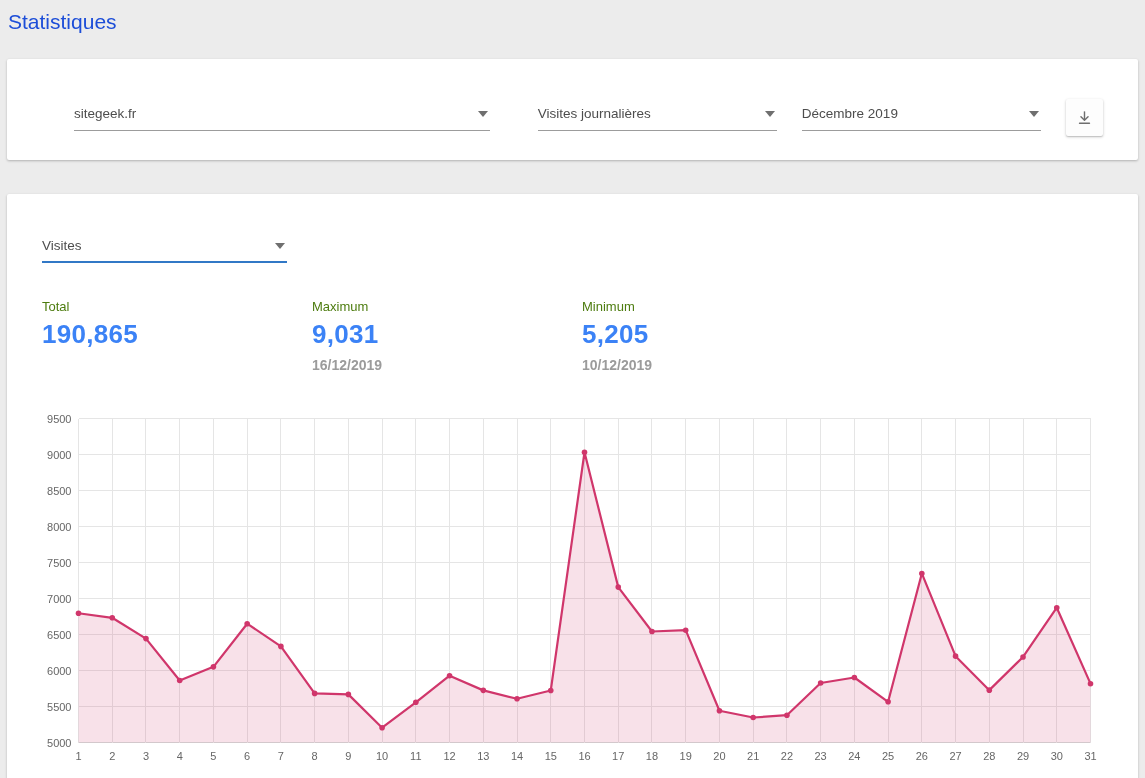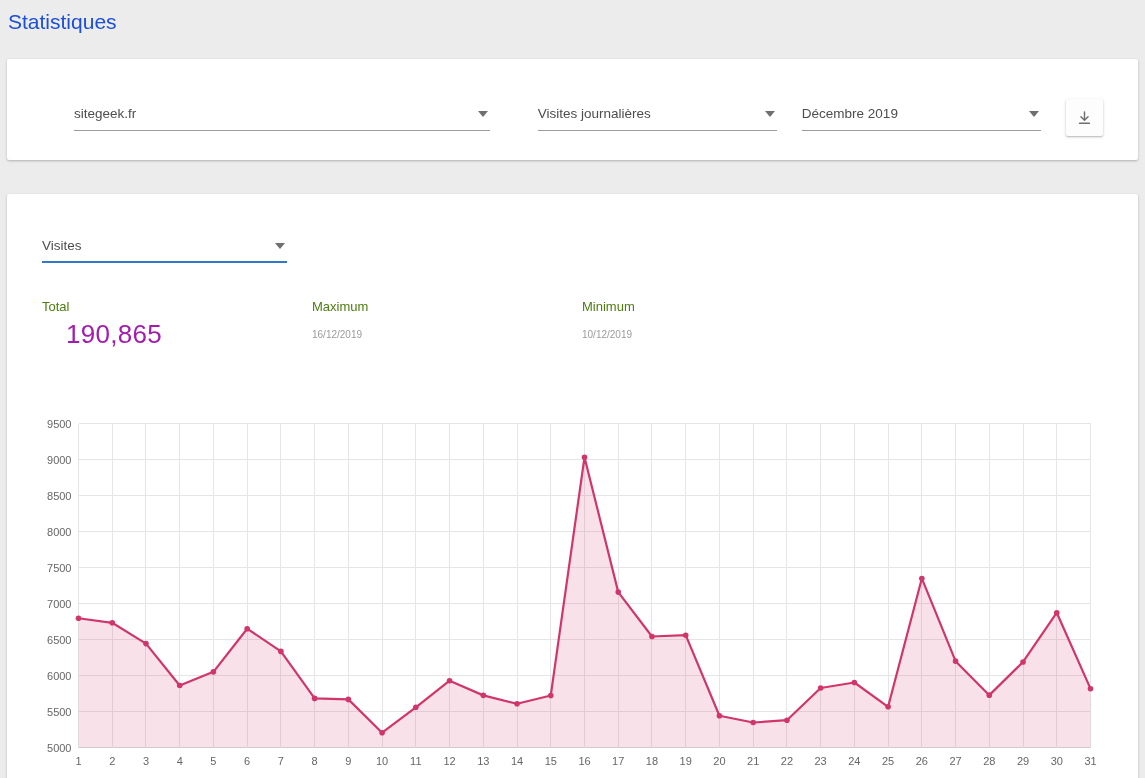--- a/index.html
+++ b/index.html
@@ -75,26 +75,25 @@
   }
   .stats-row {
     margin-top:36px;
     display:grid;
     grid-template-columns:repeat(4, 270px);
   }
   .stat-label { font-size:13px; color:#4d7c0f; }
   .stat-value {
     margin-top:5px;
     font-size:26px;
-    font-weight:400;
-    color:#a21caf;
+    font-weight:700;
+    color:#3b82f6;
     letter-spacing:0.3px;
-    margin-left:24px;
-  }
-  .stat-date { margin-top:15px; font-size:10px; color:#9b9b9b; min-height:13px; }
+  }
+  .stat-date { margin-top:7px; font-size:14px; color:#9b9b9b; min-height:13px;font-weight:bold; }
 
   .chart-wrap { margin-top:37px; }
   .visits-chart { display:block; }
   .visits-chart line.grid { stroke:#e5e5e5; stroke-width:1; }
   .visits-chart line.axis { stroke:#d4d4d4; stroke-width:1; }
   .visits-chart text { font-family:"Liberation Sans", sans-serif; font-size:11px; fill:#666666; }
 </style>
 </head>
 <body>
 
@@ -131,24 +130,26 @@
   </div>
 
   <div class="stats-row">
     <div class="stat">
       <div class="stat-label">Total</div>
       <div class="stat-value">190,865</div>
       <div class="stat-date"></div>
     </div>
     <div class="stat">
       <div class="stat-label">Maximum</div>
+      <div class="stat-value">9,031</div>
       <div class="stat-date">16/12/2019</div>
     </div>
     <div class="stat">
       <div class="stat-label">Minimum</div>
+      <div class="stat-value">5,205</div>
       <div class="stat-date">10/12/2019</div>
     </div>
     <div class="stat">
       <div class="stat-date"></div>
     </div>
   </div>
 
   <div class="chart-wrap">
     <svg class="visits-chart" width="1060" height="356" viewBox="0 0 1060 356">
         <line class="axis" x1="36.5" y1="332.5" x2="1048.5" y2="332.5" shape-rendering="crispEdges"></line>

